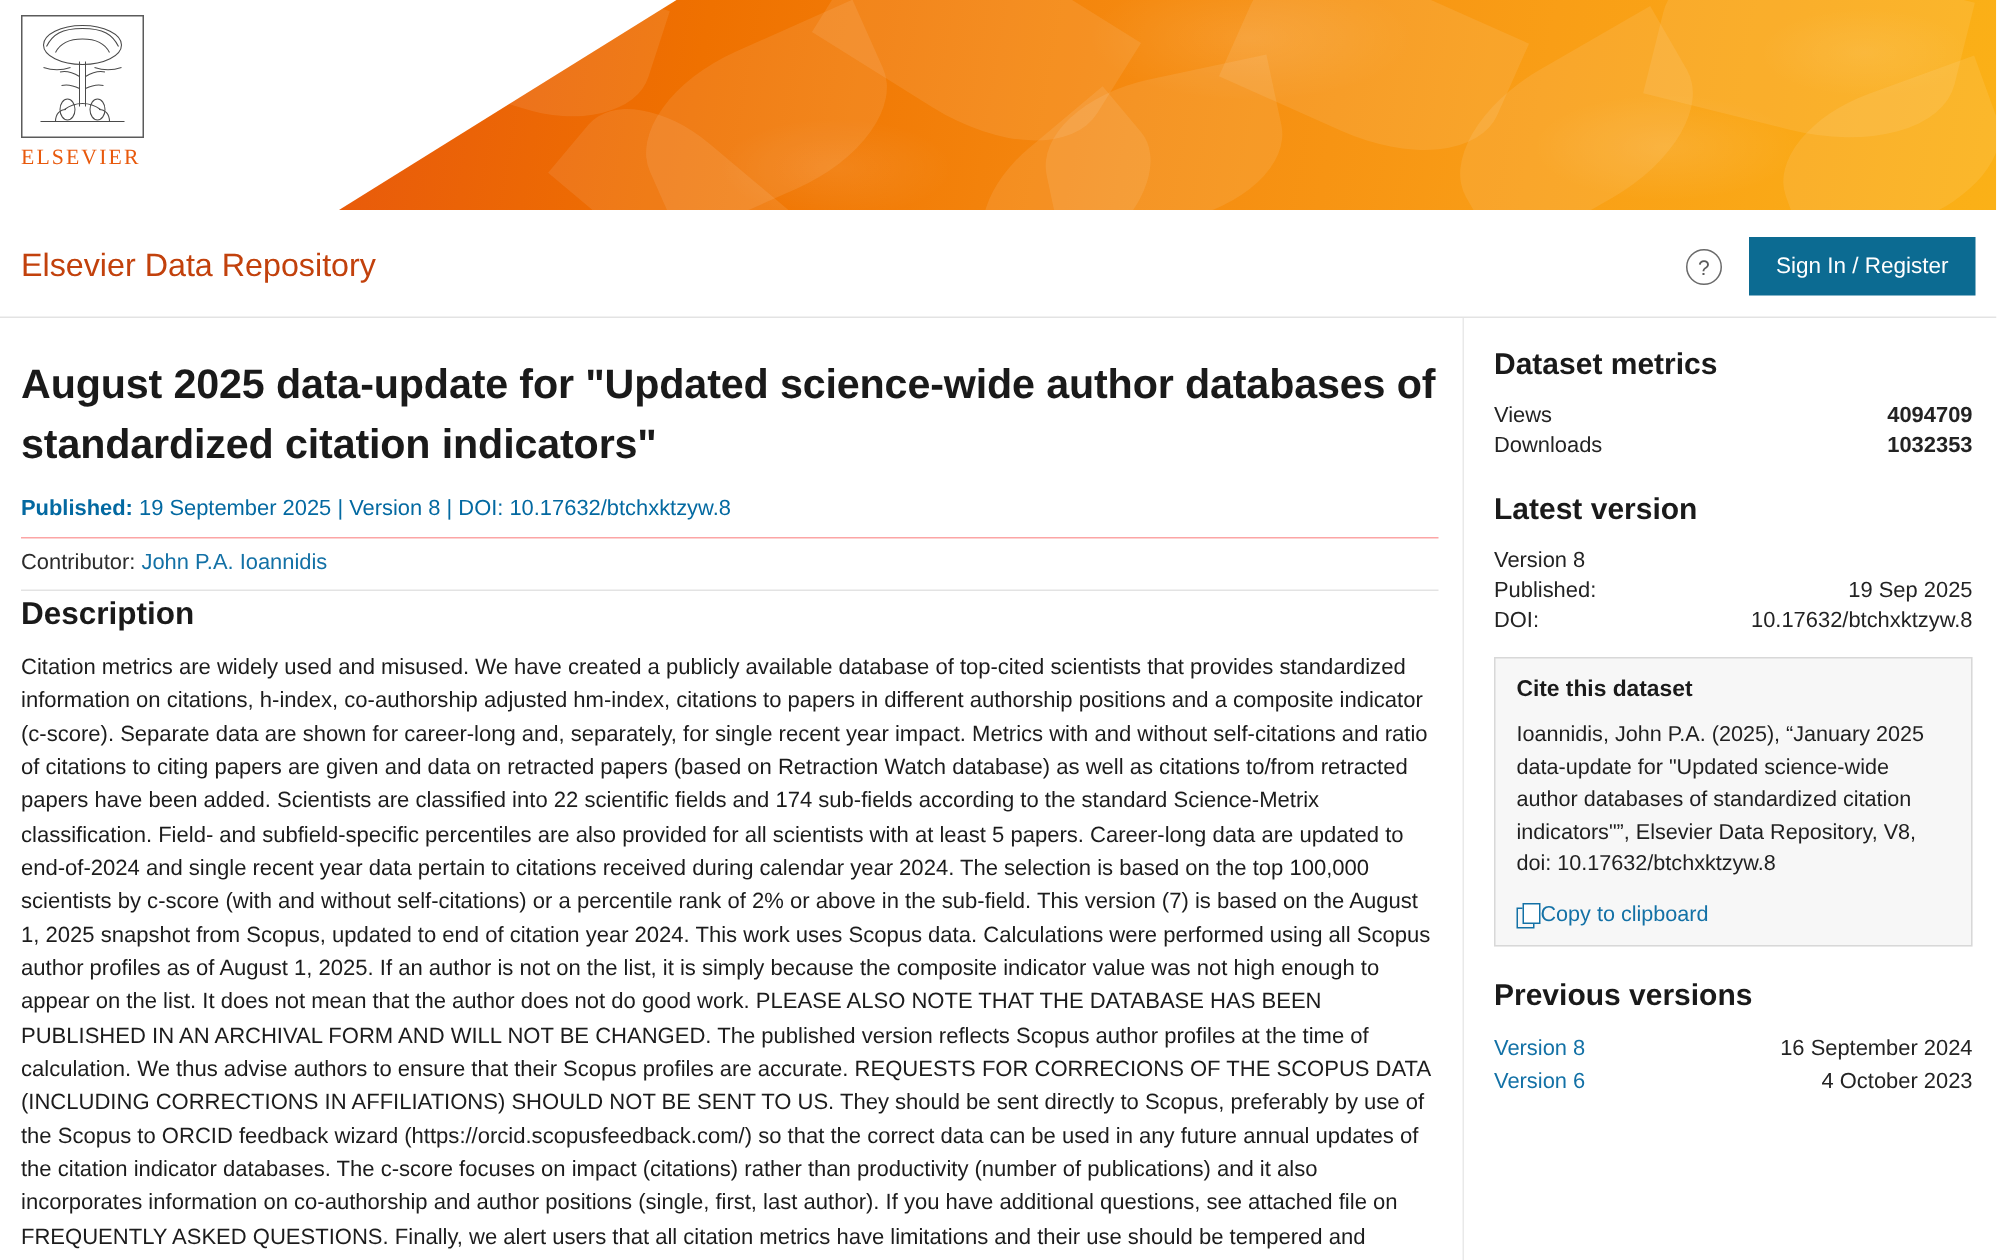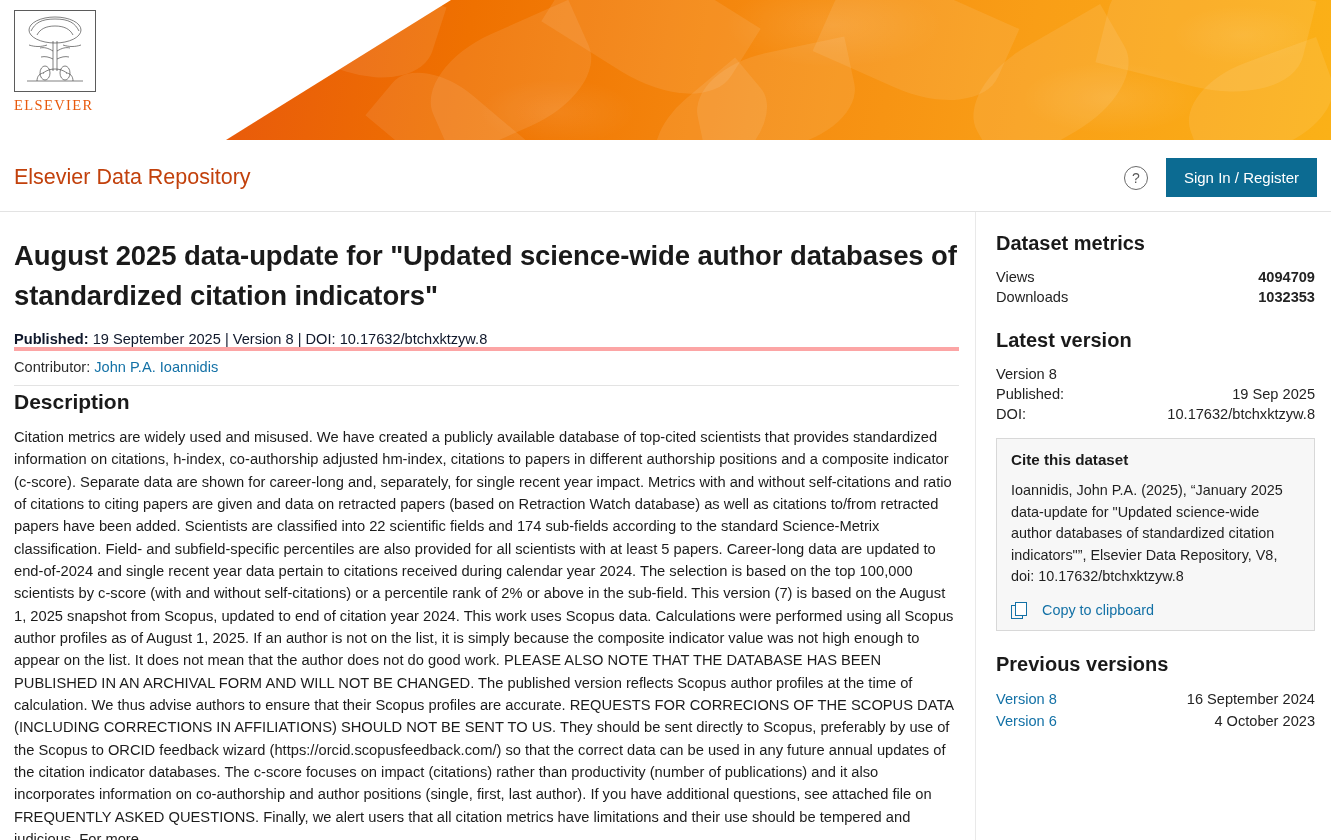--- a/index.html
+++ b/index.html
@@ -106,23 +106,23 @@
   h1.doc-title {
     font-size: 27.5px;
     line-height: 1.47;
     margin: 4px 0 14px 0;
     font-weight: 700;
     color: #1a1a1a;
     letter-spacing: -0.1px;
   }
   .meta-line {
     font-size: 14.6px;
-    color: #0f172a;
-    padding-bottom: 0;
-    border-bottom: 4px solid #fca5a5;
+    color: #0369a1;
+    padding-bottom: 11px;
+    border-bottom: 1px solid #fca5a5;
   }
   .meta-line b { font-weight: 700; }
   .contrib-line {
     font-size: 14.6px;
     color: #2c2c2c;
     padding: 8px 0 10px 0;
     border-bottom: 1px solid #e3e3e3;
   }
   .link { color: #1371a6; text-decoration: none; cursor: pointer; }
 
@@ -158,21 +158,21 @@
   .kv.plain .v { font-weight: 400; }
   .cite-box {
     border: 1px solid #d8d8d8;
     background: #f7f7f7;
     padding: 12px 14px 12px 14px;
     margin-top: 14px;
   }
   .cite-title { font-size: 15.2px; font-weight: 700; margin-bottom: 12px; color:#1a1a1a;}
   .cite-text { font-size: 14.4px; line-height: 1.5; color: #1f1f1f; }
   .copy-row {
-    display: flex; align-items: flex-start; gap: 16px;
+    display: flex; align-items: flex-start; gap: 1px;
     margin-top: 14px;
     color: #1371a6;
     font-size: 14.4px;
     cursor: pointer;
   }
   .copy-ico { width: 15px; height: 16px; position: relative; }
   .copy-ico::before {
     content: ""; position: absolute; left: 0; top: 3px;
     width: 10px; height: 12px; border: 1.4px solid #1371a6;
   }

